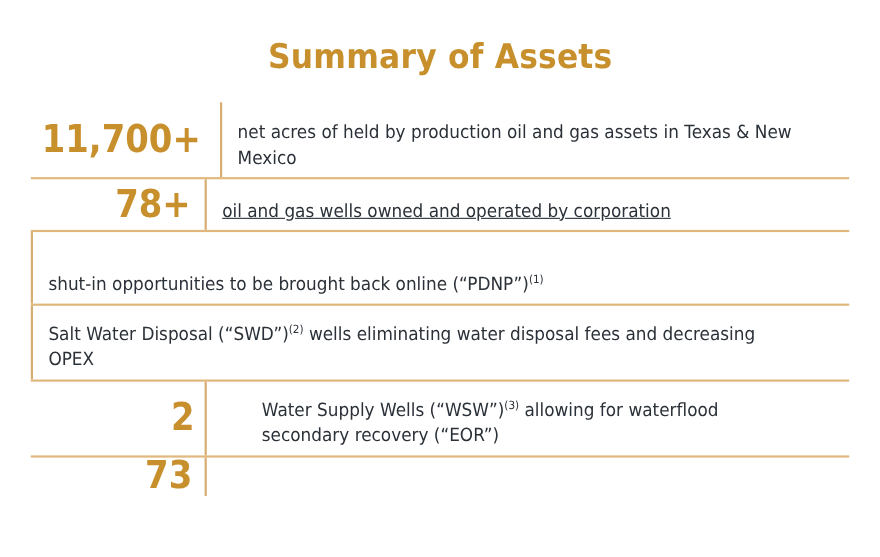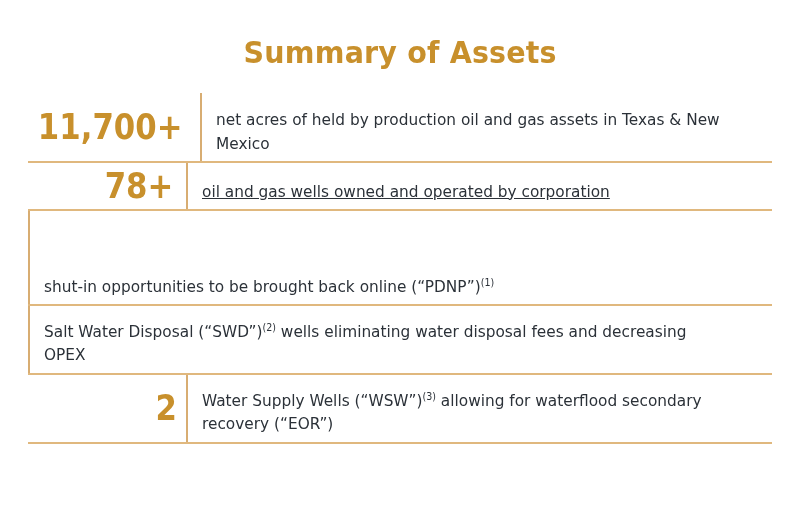--- a/index.html
+++ b/index.html
@@ -103,23 +103,23 @@
   .desc b { font-weight: bold; }
   .desc sup {
     font-size: 0.62em;
     vertical-align: super;
     line-height: 0;
   }
 
   
   .row-0 .cell-text { min-height: 68px; }
   .row-1 .cell-text { min-height: 46px; text-decoration: underline; }
-  .row-2 .cell-text { min-height: 65px; margin-top: 28px; }
+  .row-2 .cell-text { min-height: 65px; }
   .row-3 .cell-text { min-height: 65px; }
-  .row-4 .cell-text { min-height: 65px; }
+  .row-4 .cell-text { min-height: 65px; margin-left: 36px; }
   .row-5 .cell-text { min-height: 58px; }
 </style>
 </head>
 <body>
 
 <div id="page">
 
   <div class="title-wrap">
     <span class="title">Summary of Assets</span>
   </div>
@@ -164,17 +164,20 @@
       <div class="cell-num">
         <span class="num">2</span>
       </div>
       <div class="divider"></div>
       <div class="cell-text">
         <span class="desc">Water Supply Wells (“WSW”)<sup>(3)</sup> allowing for waterflood secondary recovery (“EOR”)</span>
       </div>
     </div>
 
     <div class="row row-5">
+      <div class="cell-num">
+        <span class="num">73</span>
+      </div>
       <div class="divider"></div>
     </div>
 
   </div>
 </div>
 
 </body></html>

